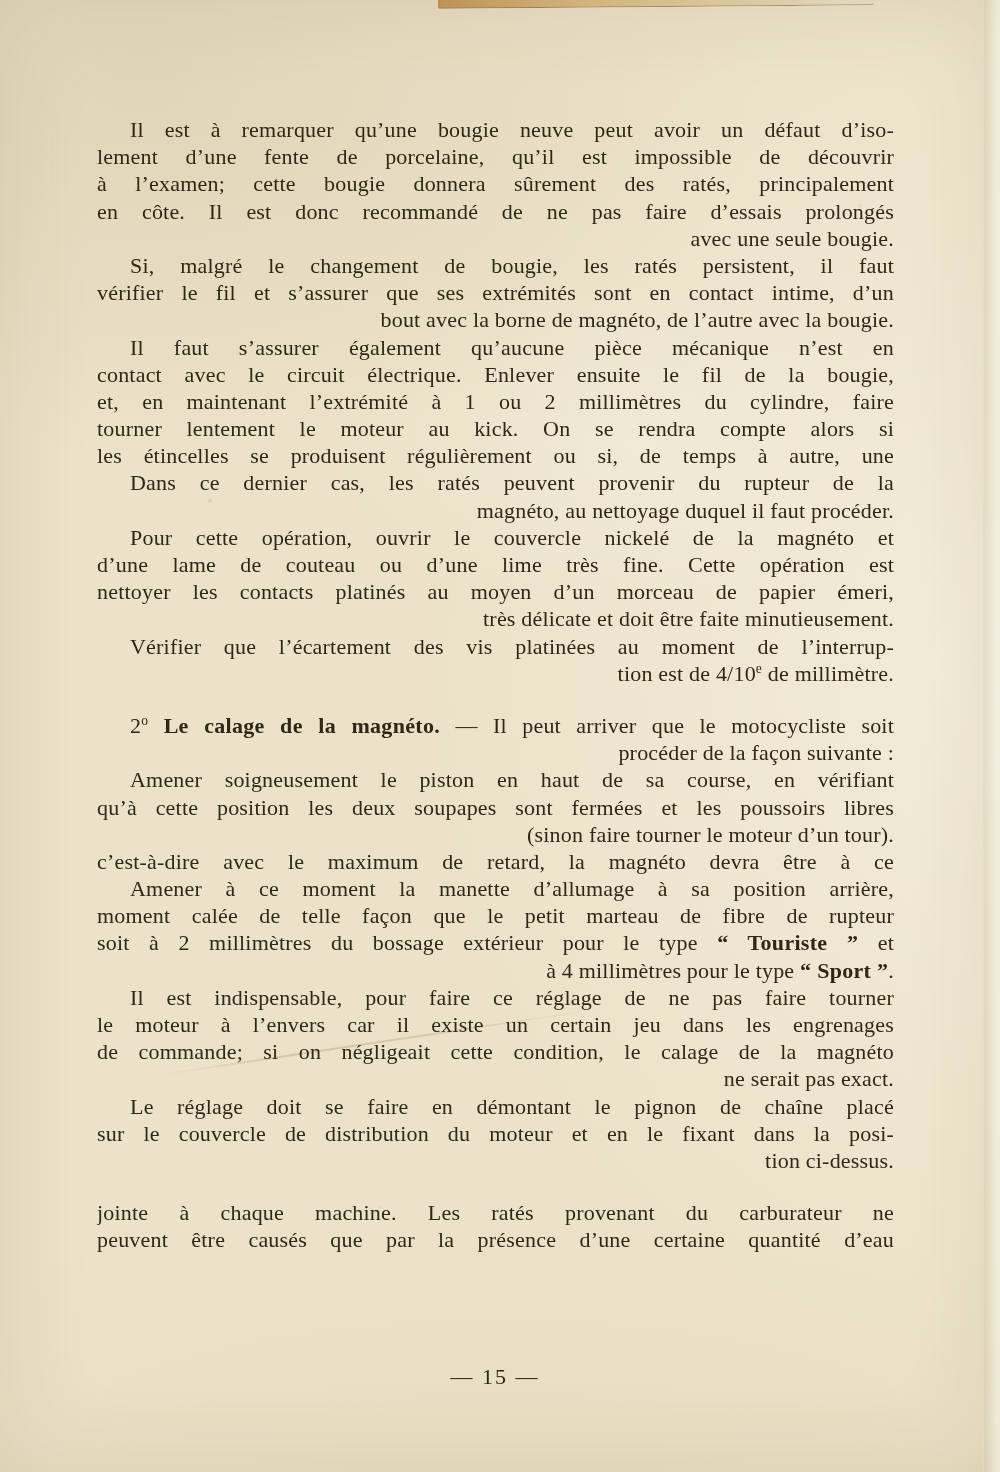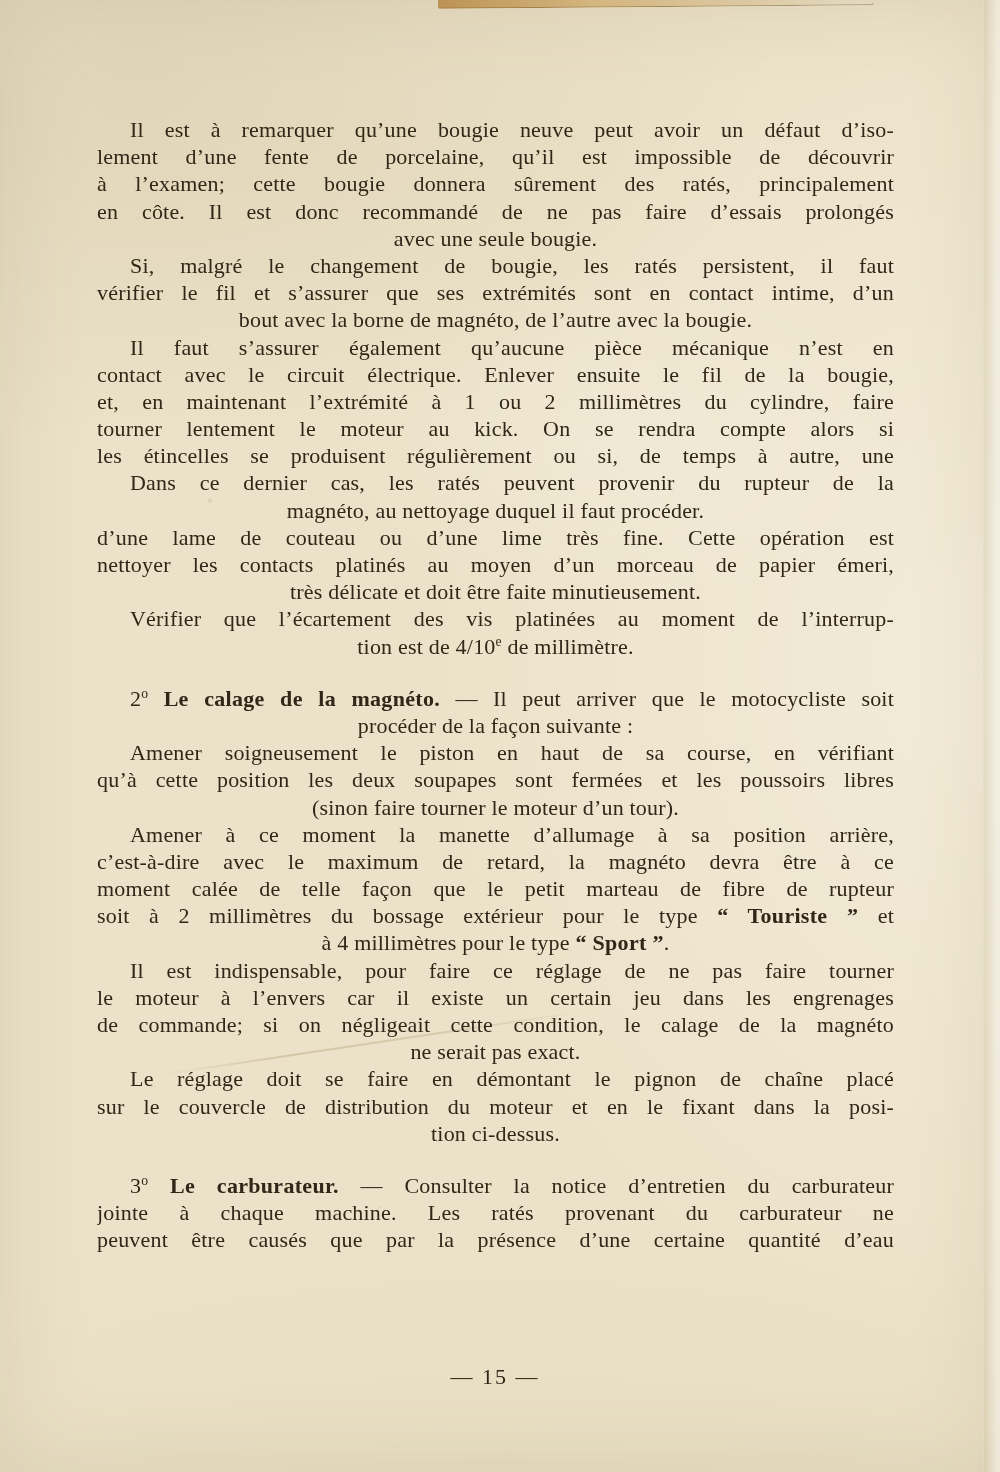--- a/index.html
+++ b/index.html
@@ -49,21 +49,21 @@
   .para{margin:0;}
   .para.section-gap{margin-top:25px;}
   .line{
     height:27.2px;
     line-height:27.2px;
     overflow:hidden;
     text-align:justify;
     white-space:normal;
   }
   .line::after{content:"";display:inline-block;width:100%;height:0;vertical-align:top;}
-  .line.last{text-align:center;}
+  .line.last{text-align:right;}
   .line.last::after{content:none;}
   .line.first{padding-left:33px;}
   .line b{font-weight:700;letter-spacing:.3px;}
   .line sup{font-size:.62em;vertical-align:super;line-height:0;}
   .footer{
     position:absolute;left:0;top:1364px;width:990px;
     text-align:center;
     font-size:22px;
     letter-spacing:2px;
     color:#2e2518;
@@ -95,56 +95,56 @@
         <div class="line">contact avec le circuit électrique. Enlever ensuite le fil de la bougie,</div>
         <div class="line">et, en maintenant l’extrémité à 1 ou 2 millimètres du cylindre, faire</div>
         <div class="line">tourner lentement le moteur au kick. On se rendra compte alors si</div>
         <div class="line">les étincelles se produisent régulièrement ou si, de temps à autre, une</div>
       </div>
       <div class="para">
         <div class="line first">Dans ce dernier cas, les ratés peuvent provenir du rupteur de la</div>
         <div class="line last">magnéto, au nettoyage duquel il faut procéder.</div>
       </div>
       <div class="para">
+        <div class="line first">Pour cette opération, ouvrir le couvercle nickelé de la magnéto et</div>
         <div class="line">d’une lame de couteau ou d’une lime très fine. Cette opération est</div>
         <div class="line">nettoyer les contacts platinés au moyen d’un morceau de papier émeri,</div>
         <div class="line last">très délicate et doit être faite minutieusement.</div>
       </div>
       <div class="para">
         <div class="line first">Vérifier que l’écartement des vis platinées au moment de l’interrup-</div>
         <div class="line last">tion est de 4/10<sup>e</sup> de millimètre.</div>
       </div>
       <div class="para section-gap">
         <div class="line first">2<sup>o</sup> <b>Le calage de la magnéto.</b> — Il peut arriver que le motocycliste soit</div>
         <div class="line last">procéder de la façon suivante :</div>
       </div>
       <div class="para">
         <div class="line first">Amener soigneusement le piston en haut de sa course, en vérifiant</div>
         <div class="line">qu’à cette position les deux soupapes sont fermées et les poussoirs libres</div>
         <div class="line last">(sinon faire tourner le moteur d’un tour).</div>
       </div>
       <div class="para">
+        <div class="line">c’est-à-dire avec le maximum de retard, la magnéto devra être à ce</div>
         <div class="line first">Amener à ce moment la manette d’allumage à sa position arrière,</div>
-        <div class="line">c’est-à-dire avec le maximum de retard, la magnéto devra être à ce</div>
         <div class="line">moment calée de telle façon que le petit marteau de fibre de rupteur</div>
         <div class="line">soit à 2 millimètres du bossage extérieur pour le type <b>“ Touriste ”</b> et</div>
         <div class="line last">à 4 millimètres pour le type <b>“ Sport ”</b>.</div>
       </div>
       <div class="para">
         <div class="line first">Il est indispensable, pour faire ce réglage de ne pas faire tourner</div>
         <div class="line">le moteur à l’envers car il existe un certain jeu dans les engrenages</div>
         <div class="line">de commande; si on négligeait cette condition, le calage de la magnéto</div>
         <div class="line last">ne serait pas exact.</div>
       </div>
       <div class="para">
         <div class="line first">Le réglage doit se faire en démontant le pignon de chaîne placé</div>
         <div class="line">sur le couvercle de distribution du moteur et en le fixant dans la posi-</div>
         <div class="line last">tion ci-dessus.</div>
       </div>
       <div class="para section-gap">
-        <div class="line first">3<sup>o</sup> <b>Le carburateur.</b> — Consulter la notice d’entretien du carburateur</div>
         <div class="line">jointe à chaque machine. Les ratés provenant du carburateur ne</div>
         <div class="line">peuvent être causés que par la présence d’une certaine quantité d’eau</div>
       </div>
     </div>
 
   <div class="footer">— 15 —</div>
 </div>
 
 </body></html>

